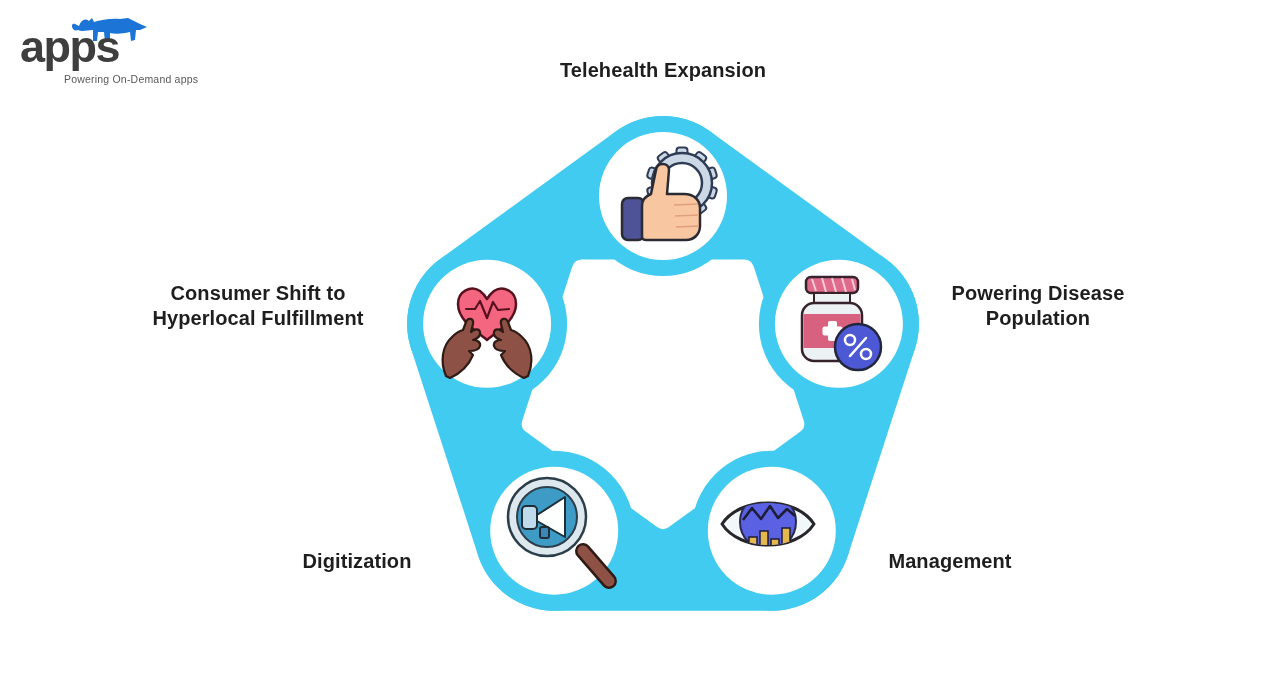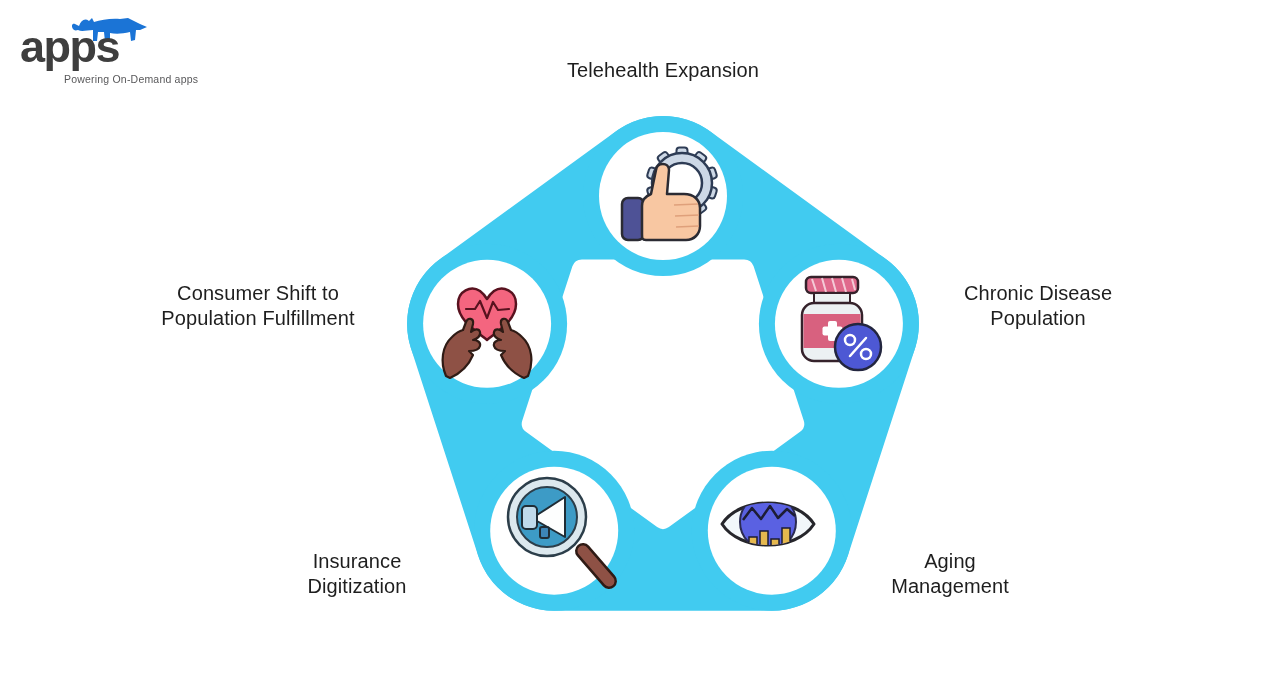--- a/index.html
+++ b/index.html
@@ -3,21 +3,21 @@
 <meta charset="utf-8">
 <title>Infographic</title>
 <style>
   html,body{margin:0;padding:0;background:#ffffff;}
   .stage{
     position:relative;width:1288px;height:686px;background:#ffffff;
     font-family:"Liberation Sans",sans-serif;overflow:hidden;
   }
   .diagram-svg{position:absolute;left:0;top:0;}
   .node-label{
-    position:absolute;text-align:center;font-weight:normal;font-size:20px;
+    position:absolute;text-align:center;font-weight:bold;font-size:20px;
     line-height:25px;color:#1e1e1e;letter-spacing:.1px;
   }
   .logo-brand{
     position:absolute;left:20px;top:24px;font-size:45px;font-weight:bold;
     color:#3e3e3e;letter-spacing:-1.5px;line-height:1;
   }
   .logo-rhino{position:absolute;left:70px;top:15px;}
   .logo-tagline{
     position:absolute;left:64px;top:73px;font-size:10.5px;color:#58585a;
     letter-spacing:.2px;
@@ -131,35 +131,33 @@
       </g>
     </g>
   </svg>
 
   <div class="node-label" style="left:503px;top:58px;width:320px;">
     <div>Telehealth Expansion</div>
   </div>
 
   <div class="node-label" style="left:98px;top:281px;width:320px;">
     <div>Consumer Shift to</div>
-    <div>Population Fulfillment</div>
+    <div>Hyperlocal Fulfillment</div>
   </div>
 
   <div class="node-label" style="left:878px;top:281px;width:320px;">
-    <div>Chronic Disease</div>
+    <div>Powering Disease</div>
     <div>Population</div>
   </div>
 
   <div class="node-label" style="left:197px;top:549px;width:320px;">
-    <div>Insurance</div>
     <div>Digitization</div>
   </div>
 
   <div class="node-label" style="left:790px;top:549px;width:320px;">
-    <div>Aging</div>
     <div>Management</div>
   </div>
 
   <svg class="logo-rhino" width="78" height="30" viewBox="0 0 78 28">
     <path d="M3,13 C1,10 2,7 5,8 L9,10 C11,4 15,2 19,5 L22,2 L24,6
              C31,4 41,2 50,3 L58,2 L70,8 L77,11 L70,14 L66,14
              L65,24 L61,25 L60,16 C52,18 45,18 40,17
              L40,26 L35,26 L34,16 L28,16 L27,25 L23,25 L23,14
              C17,14 12,16 8,14 C5,15 4,14 3,13 Z" fill="#1B74D6"></path>
   </svg>

